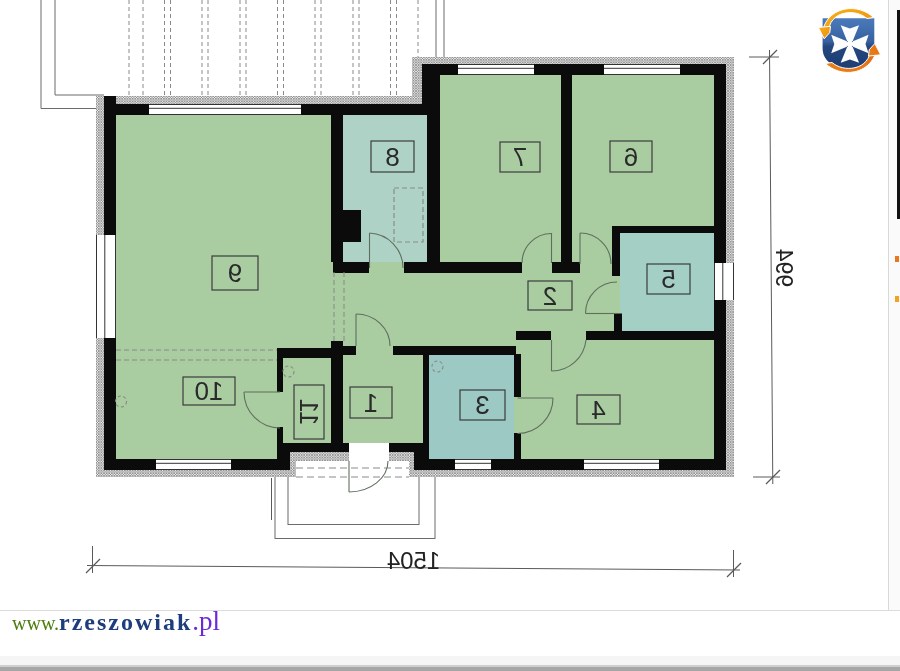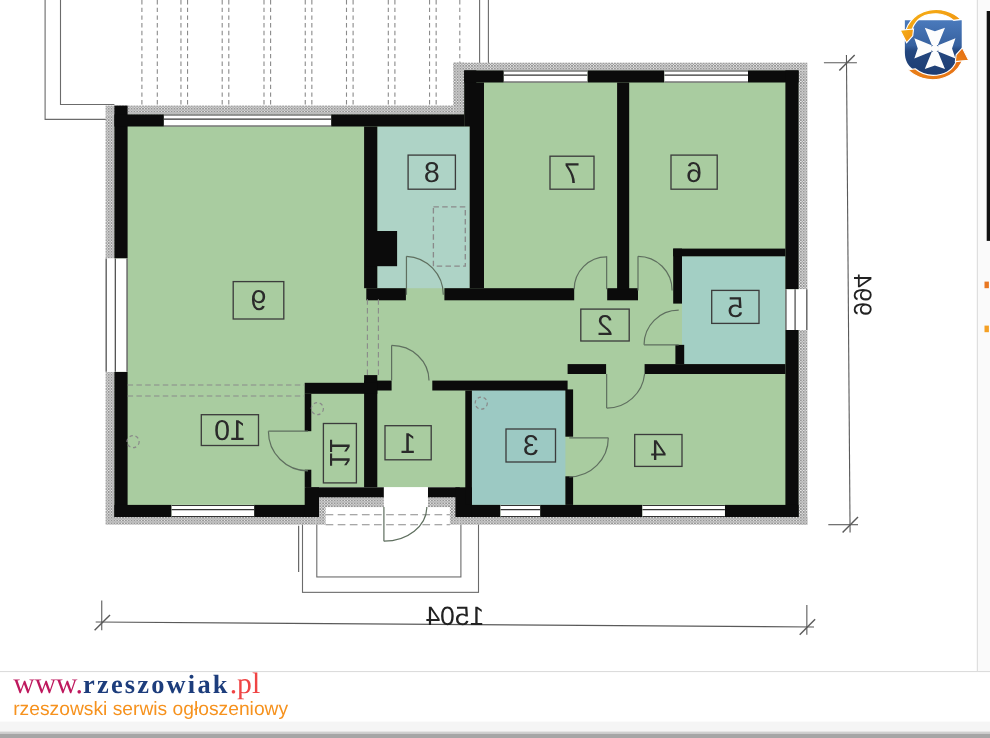--- a/index.html
+++ b/index.html
@@ -415,23 +415,22 @@
 
 <div class="abs" style="left:897px;top:10px;width:3px;height:209px;background:#111;"></div>
 
 <div class="abs" style="left:895px;top:256px;width:4px;height:6px;background:#e87722;"></div>
 
 <div class="abs" style="left:895px;top:296px;width:4px;height:6px;background:#f4a024;"></div>
 
 <div class="abs" style="left:0;top:610px;width:900px;height:1px;background:#dcdcdc;"></div>
 
 <div class="abs" style="left:12px;top:606px;width:600px;height:28px;font-family:'Liberation Serif',serif;white-space:nowrap;">
-  <span style="font-size:27px;color:#be185d;">www.</span><span style="font-size:24px;color:#1d3d7c;font-weight:bold;letter-spacing:2px;">rzeszowiak</span><span style="font-size:27px;color:#ef4444;">.pl</span>
+  <span style="font-size:20px;color:#4d7c0f;">www.</span><span style="font-size:24px;color:#1d3d7c;font-weight:bold;letter-spacing:2px;">rzeszowiak</span><span style="font-size:27px;color:#6d28d9;">.pl</span>
 </div>
 
-<div class="abs" style="left:12px;top:634px;font-family:'Liberation Sans',sans-serif;font-size:17.5px;color:#f6921e;">rzeszowski serwis ogłoszeniowy</div>
 
 <div class="abs" style="left:0;top:656px;width:900px;height:9px;background:#f5f5f5;"></div>
 
 <div class="abs" style="left:0;top:665px;width:900px;height:2px;background:#cfcfcf;"></div>
 
 <div class="abs" style="left:0;top:667px;width:900px;height:4px;background:#a6a6a6;"></div>
 </div>
 
 </body></html>

